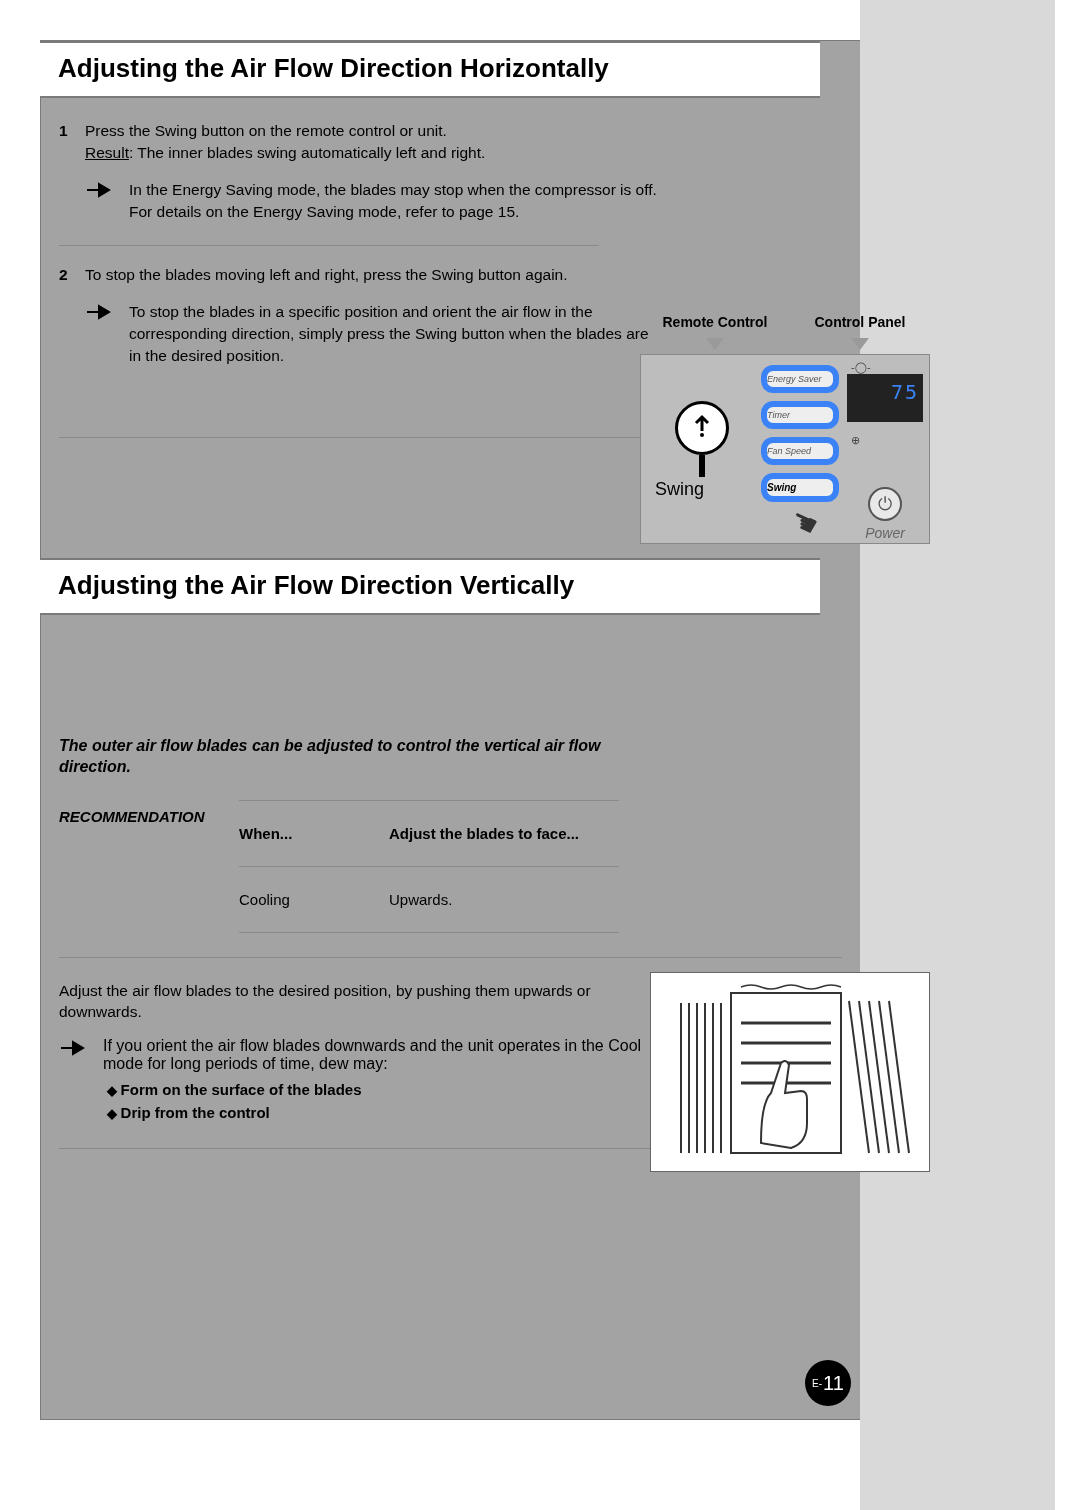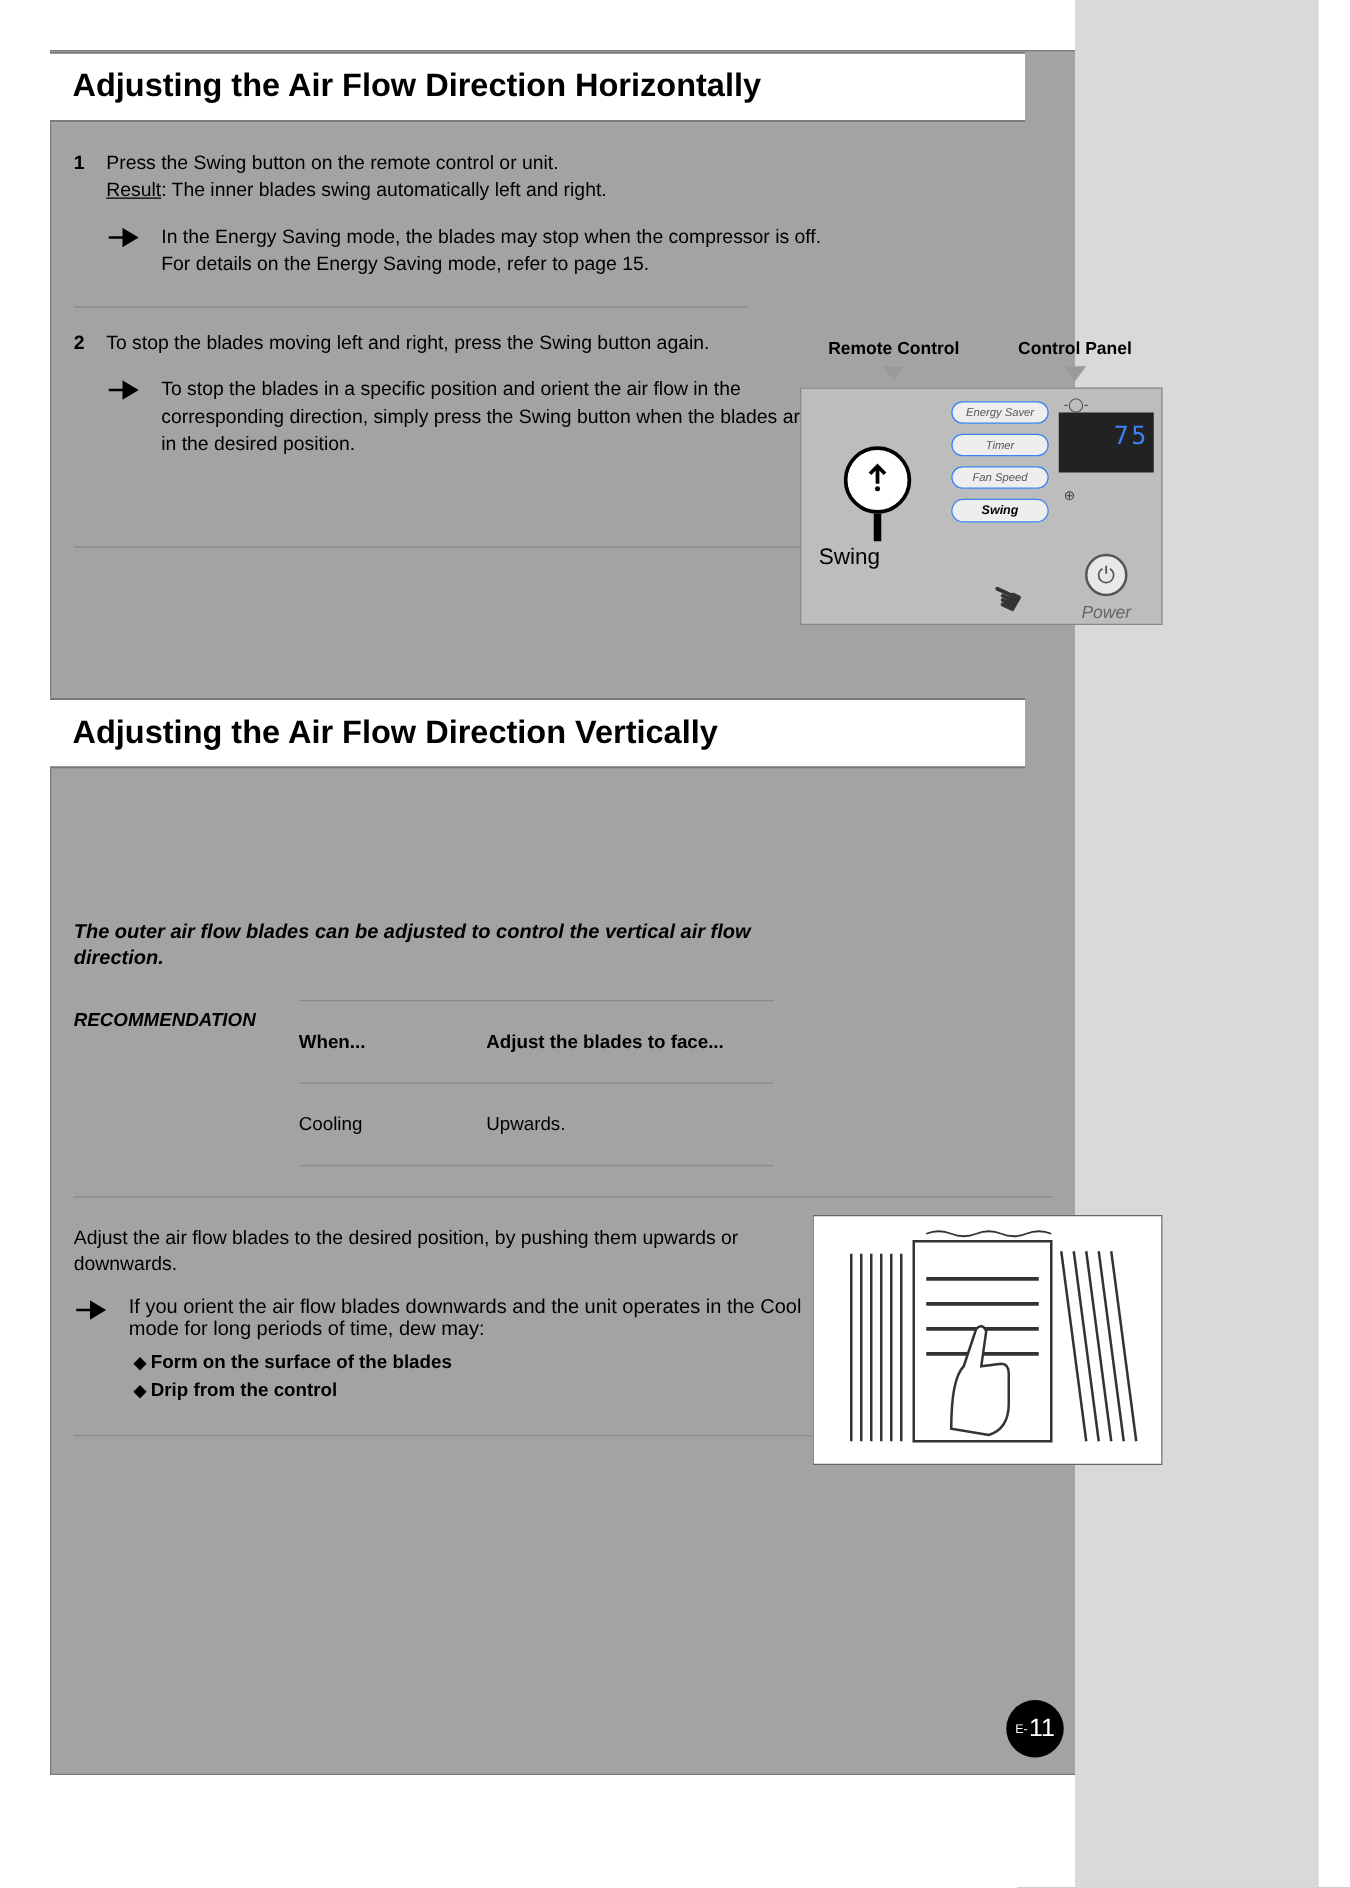--- a/index.html
+++ b/index.html
@@ -89,21 +89,21 @@
     width: 100%;
   }
 
   
   .figure-box {
     position: absolute;
     left: 640px;
     top: 270px;
     width: 290px;
   }
-  .fig-labels { display: flex; font-weight: bold; font-size: 14px; margin-bottom: 6px; }
+  .fig-labels { display: flex; font-weight: bold; font-size: 14px; margin-bottom: 6px; margin-top: 44px; }
   .fig-labels .lbl1 { width: 150px; text-align: center; }
   .fig-labels .lbl2 { flex:1; text-align: center; }
   .fig-tri { display:flex; }
   .fig-tri .t1 { width:150px; text-align:center; }
   .fig-tri .t2 { flex:1; text-align:center; }
   .tri-down {
     width: 0; height: 0; display:inline-block;
     border-left: 9px solid transparent;
     border-right: 9px solid transparent;
     border-top: 12px solid #9a9a9a;
@@ -137,25 +137,25 @@
     font-size: 18px;
     color:#000;
   }
   .cp-buttons {
     position:absolute;
     left: 120px; top: 10px;
     width: 78px;
   }
   .cp-btn {
     background:#eee;
-    border:1px solid #3b82f6;
+    border:6px solid #3b82f6;
     border-radius:12px;
     font-size:9px;
     font-style:italic;
-    text-align:center;
+    text-align:left;
     padding:3px 0;
     margin-bottom:8px;
     color:#555;
   }
   .cp-btn.swing { font-weight:bold; font-style:italic; color:#000; font-size:10px; }
   .cp-right {
     position:absolute;
     left: 206px; top: 6px;
     width: 76px;
   }

